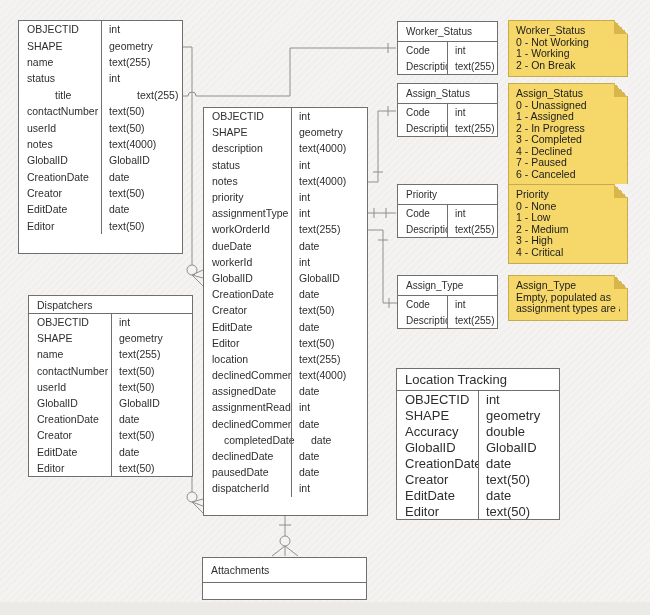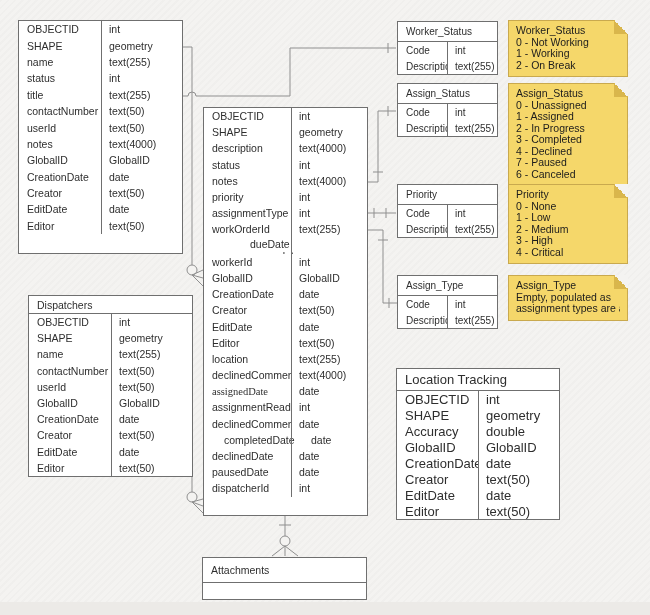--- a/index.html
+++ b/index.html
@@ -87,21 +87,21 @@
           </div>
           <div class="er-row" style="height: 16.4px;">
             <div class="cell-name" style="width: 82px;">name</div>
             <div class="cell-type">text(255)</div>
           </div>
           <div class="er-row" style="height: 16.4px;">
             <div class="cell-name" style="width: 82px;">status</div>
             <div class="cell-type">int</div>
           </div>
           <div class="er-row" style="height: 16.4px;">
-            <div class="cell-name" style="width: 82px;">title</div>
+            <div class="cell-name" style="width: 82px; margin-left: 28px;">title</div>
             <div class="cell-type">text(255)</div>
           </div>
           <div class="er-row" style="height: 16.4px;">
             <div class="cell-name" style="width: 82px;">contactNumber</div>
             <div class="cell-type">text(50)</div>
           </div>
           <div class="er-row" style="height: 16.4px;">
             <div class="cell-name" style="width: 82px;">userId</div>
             <div class="cell-type">text(50)</div>
           </div>
@@ -203,21 +203,21 @@
             <div class="cell-type">int</div>
           </div>
           <div class="er-row" style="height: 16.2px;">
             <div class="cell-name" style="width: 87px;">assignmentType</div>
             <div class="cell-type">int</div>
           </div>
           <div class="er-row" style="height: 16.2px;">
             <div class="cell-name" style="width: 87px;">workOrderId</div>
             <div class="cell-type">text(255)</div>
           </div>
-          <div class="er-row" style="height: 16.2px; flex-direction: column;">
+          <div class="er-row" style="height: 16.2px;">
             <div class="cell-name" style="width: 87px;">dueDate</div>
             <div class="cell-type">date</div>
           </div>
           <div class="er-row" style="height: 16.2px;">
             <div class="cell-name" style="width: 87px;">workerId</div>
             <div class="cell-type">int</div>
           </div>
           <div class="er-row" style="height: 16.2px;">
             <div class="cell-name" style="width: 87px;">GlobalID</div>
             <div class="cell-type">GlobalID</div>
@@ -240,21 +240,21 @@
           </div>
           <div class="er-row" style="height: 16.2px;">
             <div class="cell-name" style="width: 87px;">location</div>
             <div class="cell-type">text(255)</div>
           </div>
           <div class="er-row" style="height: 16.2px;">
             <div class="cell-name" style="width: 87px;">declinedComment</div>
             <div class="cell-type">text(4000)</div>
           </div>
           <div class="er-row" style="height: 16.2px;">
-            <div class="cell-name" style="width: 87px; font-family: Liberation Serif, serif;">assignedDate</div>
+            <div class="cell-name" style="width: 87px;">assignedDate</div>
             <div class="cell-type">date</div>
           </div>
           <div class="er-row" style="height: 16.2px;">
             <div class="cell-name" style="width: 87px;">assignmentRead</div>
             <div class="cell-type">int</div>
           </div>
           <div class="er-row" style="height: 16.2px;">
             <div class="cell-name" style="width: 87px;">declinedComment</div>
             <div class="cell-type">date</div>
           </div>

